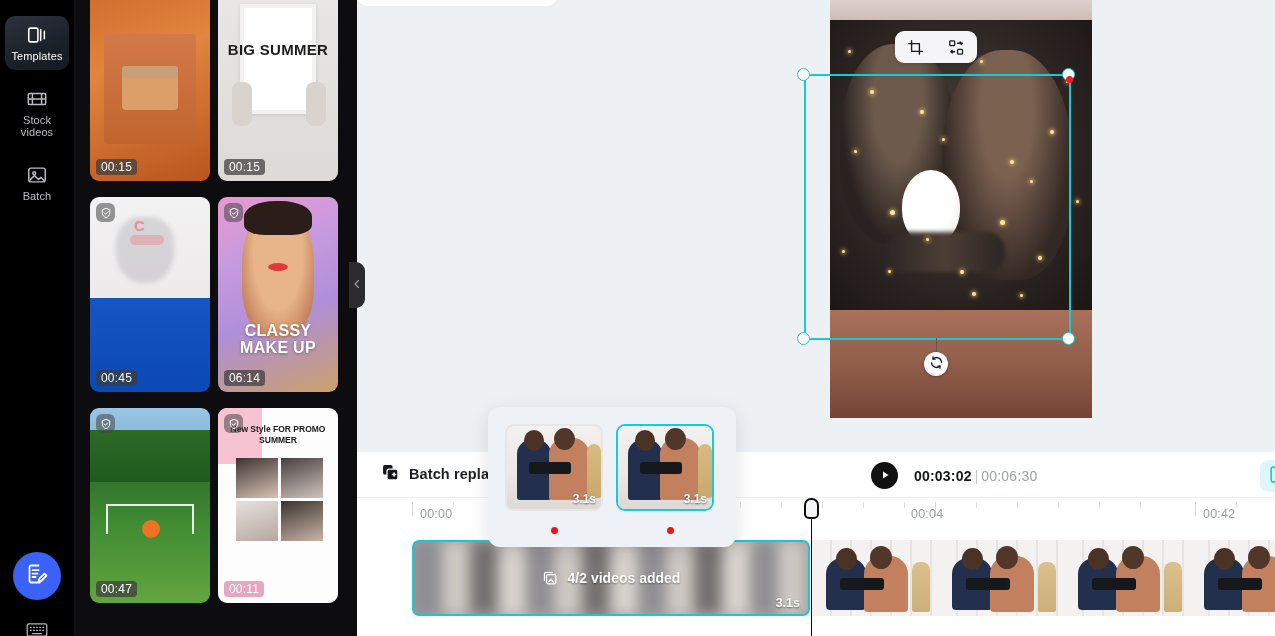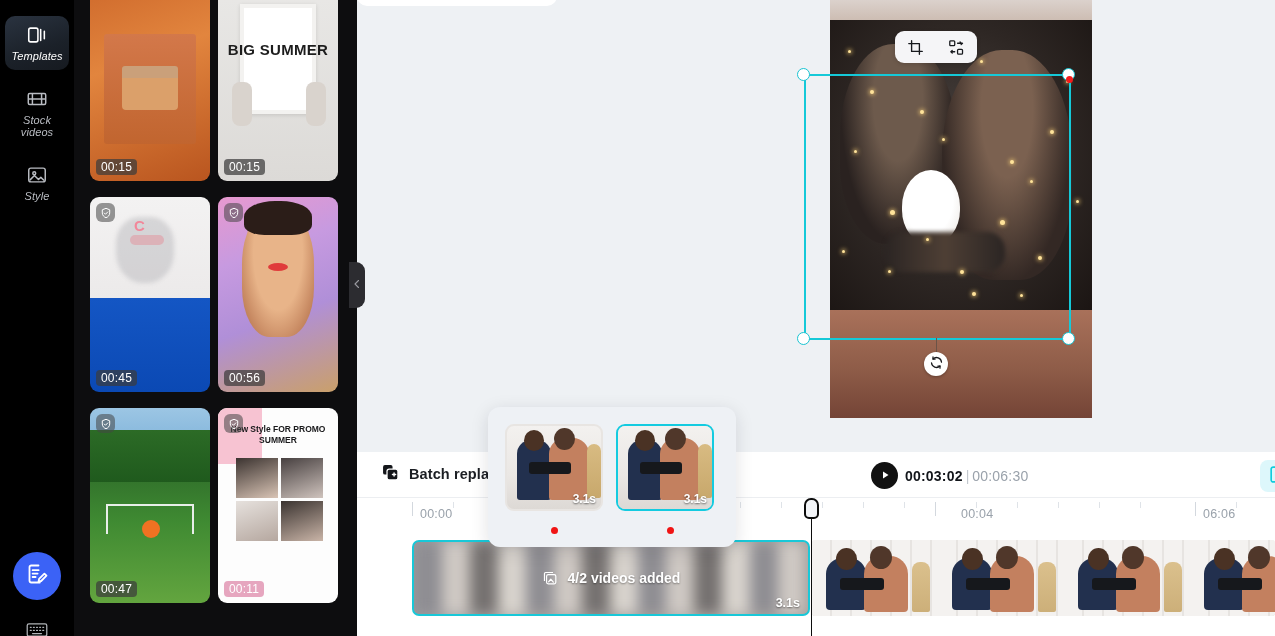--- a/index.html
+++ b/index.html
@@ -13,21 +13,21 @@
 
   
   .rail {
     position: absolute; left: 0; top: 0; width: 74px; height: 636px;
     background: #000; display: flex; flex-direction: column; align-items: center;
     padding-top: 8px;
   }
   .rail-item {
     width: 64px; padding: 8px 2px 7px; border-radius: 10px;
     display: flex; flex-direction: column; align-items: center; gap: 4px;
-    color: #b9bcc2; cursor: pointer; margin-bottom: 4px; font-style: italic;
+    color: #b9bcc2; cursor: pointer; margin-bottom: 4px;
   }
   .rail-item.active {
     background: linear-gradient(160deg,#2a3340 0%,#1b2129 60%,#161a20 100%);
     color: #fff;
   }
   .rail-label { font-size: 11px; line-height: 12.5px; text-align: center; letter-spacing: .1px; }
   .rail-ico { width: 22px; height: 22px; display: block; }
   .fab {
     position: absolute; left: 13px; top: 552px; width: 48px; height: 48px;
     border-radius: 50%; background: #3b62f6; display: flex; align-items: center;
@@ -115,21 +115,21 @@
     position: absolute; left: 567px; top: 352px; width: 24px; height: 24px; border-radius: 50%;
     background: #fff; display: flex; align-items: center; justify-content: center;
     box-shadow: 0 1px 3px rgba(0,0,0,.3); cursor: grab;
   }
 
   
   .timeline { position: absolute; left: 357px; top: 452px; right: 0; bottom: 0; background: #fff; }
   .tl-bar { position: absolute; left: 0; top: 0; right: 0; height: 46px; border-bottom: 1px solid #eceef1; }
   .batch { position: absolute; left: 24px; top: 11px; display: flex; align-items: center; gap: 9px; cursor: pointer; }
   .batch span { font-size: 14.5px; font-weight: 700; color: #1b1e23; letter-spacing: .1px; }
-  .player { position: absolute; left: 514px; top: 10px; display: flex; align-items: center; gap: 7px; }
+  .player { position: absolute; left: 514px; top: 10px; display: flex; align-items: center; gap: 16px; }
   .play-btn { width: 27px; height: 27px; border-radius: 50%; background: #111; display: flex;
               align-items: center; justify-content: center; cursor: pointer; }
   .tcode { font-size: 14px; font-weight: 700; color: #12151a; letter-spacing: .2px; }
   .tsep  { font-size: 14px; color: #c3c8ce; margin: 0 3px; }
   .tdur  { font-size: 14px; color: #9aa2ab; letter-spacing: .2px; }
   .corner-btn {
     position: absolute; left: 903px; top: 8px; width: 42px; height: 32px;
     background: #ddf7fb; border-radius: 8px; display: flex; align-items: center;
     justify-content: flex-start; padding-left: 8px; cursor: pointer;
   }
@@ -226,21 +226,21 @@
     </div>
 
     <div class="rail-item" style="margin-top:6px;">
       <span class="rail-ico">
         <svg viewBox="0 0 24 24" width="22" height="22" fill="none" stroke="currentColor" stroke-width="1.6">
           <rect x="3" y="4.5" width="18" height="15" rx="2.4"></rect>
           <circle cx="9" cy="10" r="1.6"></circle>
           <path d="M4.2 17.6l5-5 4.4 4.4 2.6-2.4 3.6 3.4" stroke-linejoin="round"></path>
         </svg>
       </span>
-      <span class="rail-label">Style</span>
+      <span class="rail-label">Batch</span>
     </div>
 
     <div class="fab">
       <span>
         <svg viewBox="0 0 24 24" width="24" height="24" fill="none" stroke="#fff" stroke-width="1.8" stroke-linecap="round" stroke-linejoin="round">
           <path d="M13.5 3.5H6.2A1.7 1.7 0 0 0 4.5 5.2v13.6a1.7 1.7 0 0 0 1.7 1.7h8.6"></path>
           <path d="M7.6 8.2h6M7.6 11.6h5M7.6 15h3"></path>
           <path d="M19.4 11.6l2.1 2.1-5.3 5.3-2.7.6.6-2.7z"></path>
         </svg>
       </span>
@@ -288,22 +288,23 @@
       <div class="tpl-card" style="background:linear-gradient(160deg,#e799cf 0%,#c79ae0 30%,#b08fd8 60%,#caa06a 100%);">
         <div style="position:absolute;left:24px;top:10px;width:72px;height:130px;background:radial-gradient(ellipse at 50% 35%,#e8b489 0 48%,#c5865f 78%,#a06a4a 100%);border-radius:44% 44% 38% 38%;"></div>
         <div style="position:absolute;left:26px;top:4px;width:68px;height:34px;background:#2b1d18;border-radius:46% 46% 30% 30%;"></div>
         <div style="position:absolute;left:50px;top:66px;width:20px;height:8px;background:#e03b3b;border-radius:50%;"></div>
         <div class="tpl-shield">
           <svg viewBox="0 0 24 24" width="12" height="12" fill="none" stroke="#fff" stroke-width="2">
             <path d="M12 2.6l7.4 3v6.2c0 4.4-3.1 8.2-7.4 9.6-4.3-1.4-7.4-5.2-7.4-9.6V5.6z"></path>
             <path d="M8.6 12.1l2.4 2.4 4.4-4.6" stroke-linecap="round" stroke-linejoin="round"></path>
           </svg>
         </div>
-
-        <div class="tpl-dur">00:56</div>
+        <div class="tpl-title" style="top:126px;font-size:16px;letter-spacing:.3px;padding:0 6px;">CLASSY MAKE UP</div>
+
+        <div class="tpl-dur">06:14</div>
       </div>
 
       <div class="tpl-card" style="background:linear-gradient(180deg,#9cc6e4 0%,#86b7dc 16%,#2f6d2a 30%,#3f8a32 58%,#63a53f 100%);">
         <div style="position:absolute;left:0;top:22px;right:0;height:52px;background:linear-gradient(180deg,#2c6b26,#1f5a1d);"></div>
         <div style="position:absolute;left:16px;top:96px;width:88px;height:30px;border:2px solid #e8eee9;border-bottom:none;"></div>
         <div style="position:absolute;left:52px;top:112px;width:18px;height:18px;background:#ef7222;border-radius:50%;"></div>
         <div class="tpl-shield">
           <svg viewBox="0 0 24 24" width="12" height="12" fill="none" stroke="#fff" stroke-width="2">
             <path d="M12 2.6l7.4 3v6.2c0 4.4-3.1 8.2-7.4 9.6-4.3-1.4-7.4-5.2-7.4-9.6V5.6z"></path>
             <path d="M8.6 12.1l2.4 2.4 4.4-4.6" stroke-linecap="round" stroke-linejoin="round"></path>
@@ -471,22 +472,22 @@
       <div class="tick minor" style="left:547px;"></div>
       <div class="tick major" style="left:578px;"></div>
       <div class="tick minor" style="left:619px;"></div>
       <div class="tick minor" style="left:660px;"></div>
       <div class="tick minor" style="left:701px;"></div>
       <div class="tick minor" style="left:742px;"></div>
       <div class="tick minor" style="left:783px;"></div>
       <div class="tick major" style="left:838px;"></div>
       <div class="tick minor" style="left:879px;"></div>
       <div class="rtxt" style="left:63px;">00:00</div>
-      <div class="rtxt" style="left:604px;">00:04</div>
-      <div class="rtxt" style="left:846px;">06:06</div>
+      <div class="rtxt" style="left:554px;">00:04</div>
+      <div class="rtxt" style="left:846px;">00:42</div>
     </div>
 
     <div class="track">
       <div class="clip-main">
         <div class="clip-blur"></div>
         <div class="clip-overlay">
           <span style="display:flex;">
             <svg viewBox="0 0 24 24" width="17" height="17" fill="none" stroke="#fff" stroke-width="1.7" stroke-linejoin="round">
               <rect x="6.5" y="6.5" width="13" height="13" rx="2.2"></rect>
               <path d="M3.5 15.5V5.2A1.7 1.7 0 0 1 5.2 3.5h10.3"></path>

